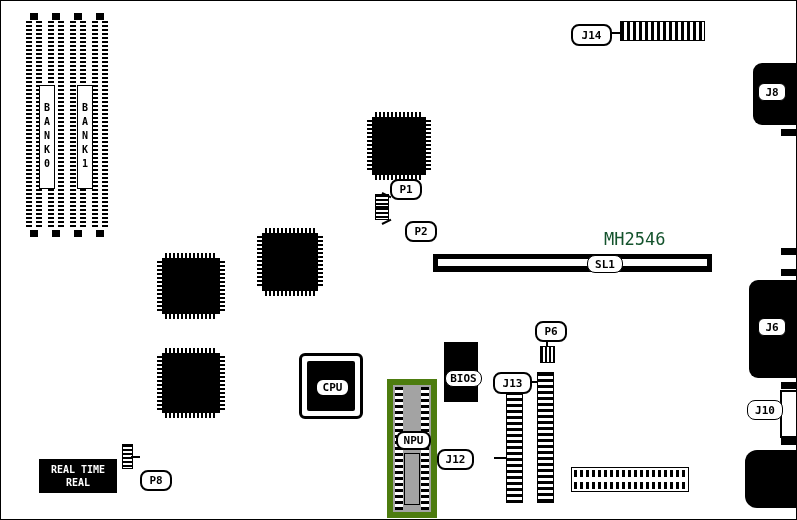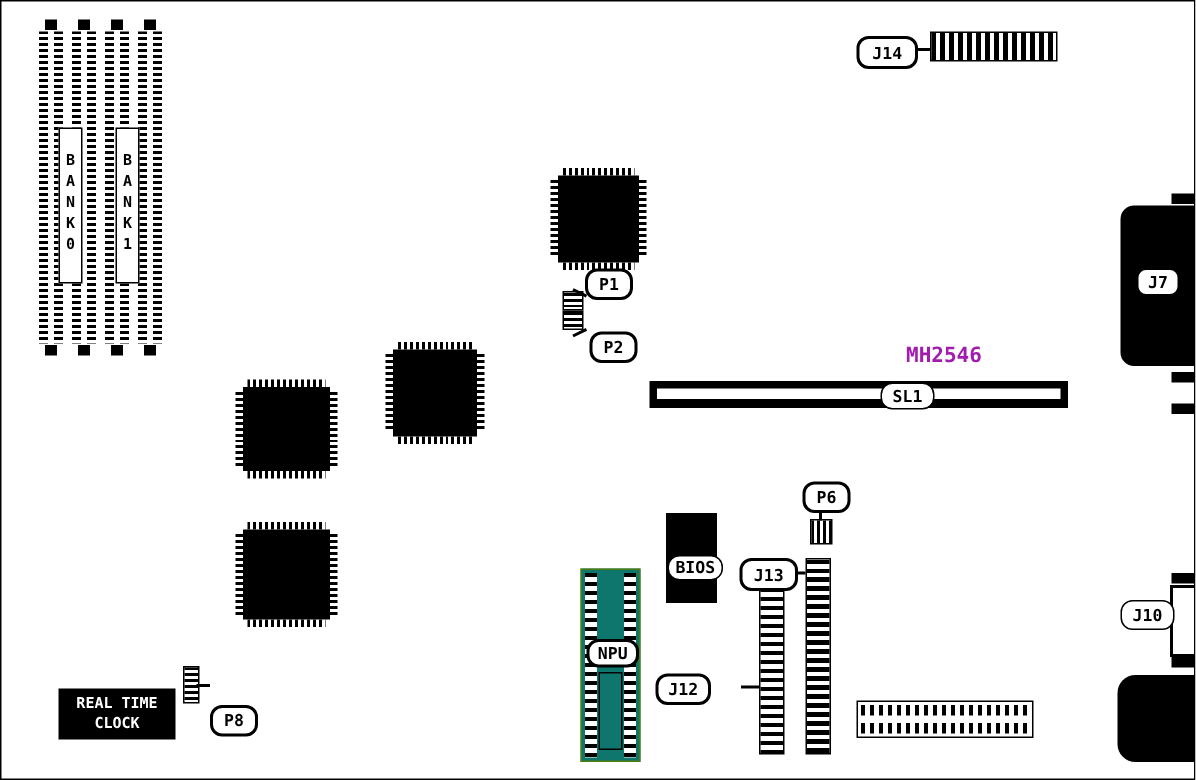--- a/index.html
+++ b/index.html
@@ -34,21 +34,21 @@
   
   .callout{position:absolute;background:#fff;border:2px solid #000;border-radius:8px;
     font-weight:bold;font-size:11px;display:flex;align-items:center;justify-content:center;
     z-index:6;line-height:1;}
   
   .wire{position:absolute;background:#000;height:2px;transform-origin:left center;z-index:5;}
   .wire-v{position:absolute;background:#000;width:2px;z-index:5;}
   
   .cpu{position:absolute;border:3px solid #000;border-radius:6px;background:#fff;}
   .cpu .die{position:absolute;inset:5px;background:#000;border-radius:2px;}
-  .dip{position:absolute;border:1px solid #4d7c0f;background:#0f766e;}
+  .dip{position:absolute;border:6px solid #4d7c0f;background:#a3a3a3;}
   .dip .pincol{position:absolute;top:2px;bottom:2px;width:8px;
     background:repeating-linear-gradient(180deg,#000 0 3px,#fff 3px 6px);}
   .pincol.l{left:2px}.pincol.r{right:2px}
   .dip .cavity{position:absolute;left:11px;right:11px;top:68px;bottom:7px;border:1px solid #000;}
   .bios{position:absolute;background:#000;}
   .slot{position:absolute;background:#000;}
   .slot .groove{position:absolute;left:5px;right:5px;top:5px;height:7px;background:#fff;}
   .header-h{position:absolute;border:1px solid #000;
     background:repeating-linear-gradient(90deg,#000 0 3px,#fff 3px 6px);}
   .header2{position:absolute;border:1px solid #000;background:#fff;}
@@ -62,21 +62,21 @@
   .jumper.vstripe{background:repeating-linear-gradient(90deg,#000 0 2px,#fff 2px 4px);}
   
   .rconn{position:absolute;background:#000;border-radius:9px 0 0 9px;}
   .rconn .callout{border-width:1px;border-radius:6px;}
   .j10conn{position:absolute;border:2px solid #000;background:#fff;}
   .tab{position:absolute;left:780px;width:15px;height:7px;background:#000;}
   
   .rtc{position:absolute;background:#000;color:#fff;font-weight:bold;font-size:10px;
     display:flex;flex-direction:column;align-items:center;justify-content:center;
     gap:2px;text-align:center;line-height:1.1;}
-  .partnum{position:absolute;font-weight:bold;font-size:14px;color:#a21caf;z-index:4;}
+  .partnum{position:absolute;font-weight:normal;font-size:17px;color:#14532d;z-index:4;}
 </style>
 </head>
 <body>
 
 <div class="board">
 
   <div class="simm" style="left:25px">
     <div class="clip t"></div>
     <div class="rail l"></div>
     <div class="rail r"></div>
@@ -126,20 +126,24 @@
     <div class="die"></div>
   </div>
   <div class="qfp" style="left:156px;top:347px;width:68px;height:70px">
     <div class="pins t"></div>
     <div class="pins b"></div>
     <div class="pins l"></div>
     <div class="pins r"></div>
     <div class="die"></div>
   </div>
 
+  <div class="cpu" style="left:298px;top:352px;width:58px;height:60px">
+    <div class="die"></div>
+    <div class="callout" style="left:13px;top:22px;width:31px;height:15px">CPU</div>
+  </div>
 
   <div class="dip" style="left:386px;top:378px;width:38px;height:127px">
     <div class="pincol l"></div>
     <div class="pincol r"></div>
     <div class="cavity"></div>
     <div class="callout" style="left:3px;top:46px;width:31px;height:15px">NPU</div>
   </div>
 
   <div class="bios" style="left:443px;top:341px;width:34px;height:60px">
     <div class="callout" style="left:1px;top:28px;width:35px;height:15px;border-width:1px">BIOS</div>
@@ -165,38 +169,41 @@
 
   <div class="header2" style="left:570px;top:466px;width:116px;height:23px">
     <div class="row t"></div>
     <div class="row b"></div>
   </div>
 
   <div class="jumper" style="left:374px;top:193px;width:12px;height:11px"></div>
   <div class="jumper" style="left:374px;top:206px;width:12px;height:11px"></div>
   <div class="callout" style="left:389px;top:178px;width:28px;height:17px">P1</div>
   <div class="wire" style="left:381px;top:191px;width:10px;transform:rotate(26deg)"></div>
-  <div class="callout" style="left:392px;top:220px;width:28px;height:17px">P2</div>
+  <div class="callout" style="left:404px;top:220px;width:28px;height:17px">P2</div>
   <div class="wire" style="left:381px;top:222px;width:10px;transform:rotate(-26deg)"></div>
 
   <div class="callout" style="left:534px;top:320px;width:28px;height:17px">P6</div>
   <div class="wire-v" style="left:545px;top:337px;height:9px"></div>
   <div class="jumper vstripe" style="left:539px;top:345px;width:13px;height:15px"></div>
 
   <div class="jumper" style="left:121px;top:443px;width:9px;height:23px"></div>
   <div class="wire" style="left:130px;top:455px;width:9px"></div>
   <div class="callout" style="left:139px;top:469px;width:28px;height:17px">P8</div>
 
   <div class="rtc" style="left:38px;top:458px;width:78px;height:34px">
     <span>REAL TIME</span>
-    <span>CLOCK</span>
-  </div>
-
-  <div class="rconn" style="left:746px;top:136px;width:49px;height:107px">
-    <div class="callout" style="left:11px;top:42px;width:26px;height:16px">J7</div>
+    <span>REAL</span>
+  </div>
+
+  <div class="rconn" style="left:752px;top:62px;width:43px;height:62px">
+    <div class="callout" style="left:5px;top:20px;width:26px;height:16px">J8</div>
+  </div>
+  <div class="rconn" style="left:748px;top:279px;width:47px;height:98px">
+    <div class="callout" style="left:9px;top:38px;width:26px;height:16px">J6</div>
   </div>
   <div class="j10conn" style="left:779px;top:389px;width:16px;height:44px"></div>
   <div class="callout" style="left:746px;top:399px;width:34px;height:18px;border-width:1px">J10</div>
   <div class="rconn" style="left:744px;top:449px;width:51px;height:58px;border-radius:12px 0 0 12px"></div>
 
   <div class="tab" style="top:128px"></div>
   <div class="tab" style="top:247px"></div>
   <div class="tab" style="top:268px"></div>
   <div class="tab" style="top:381px"></div>
   <div class="tab" style="top:437px"></div>

